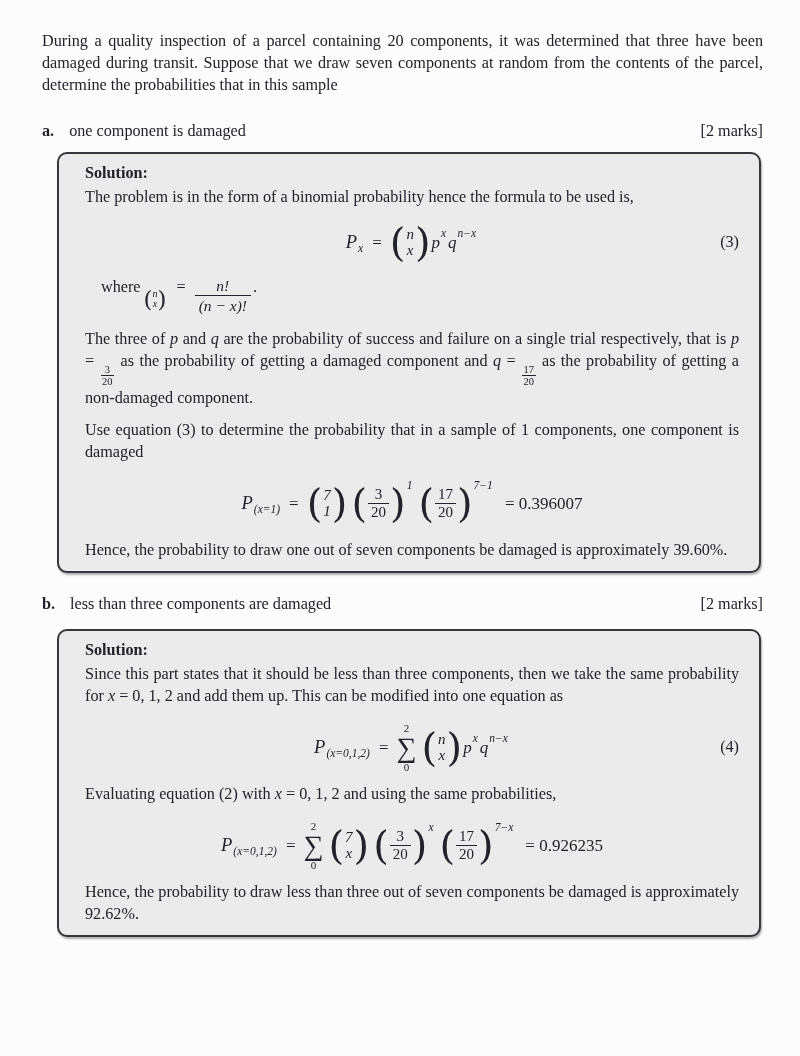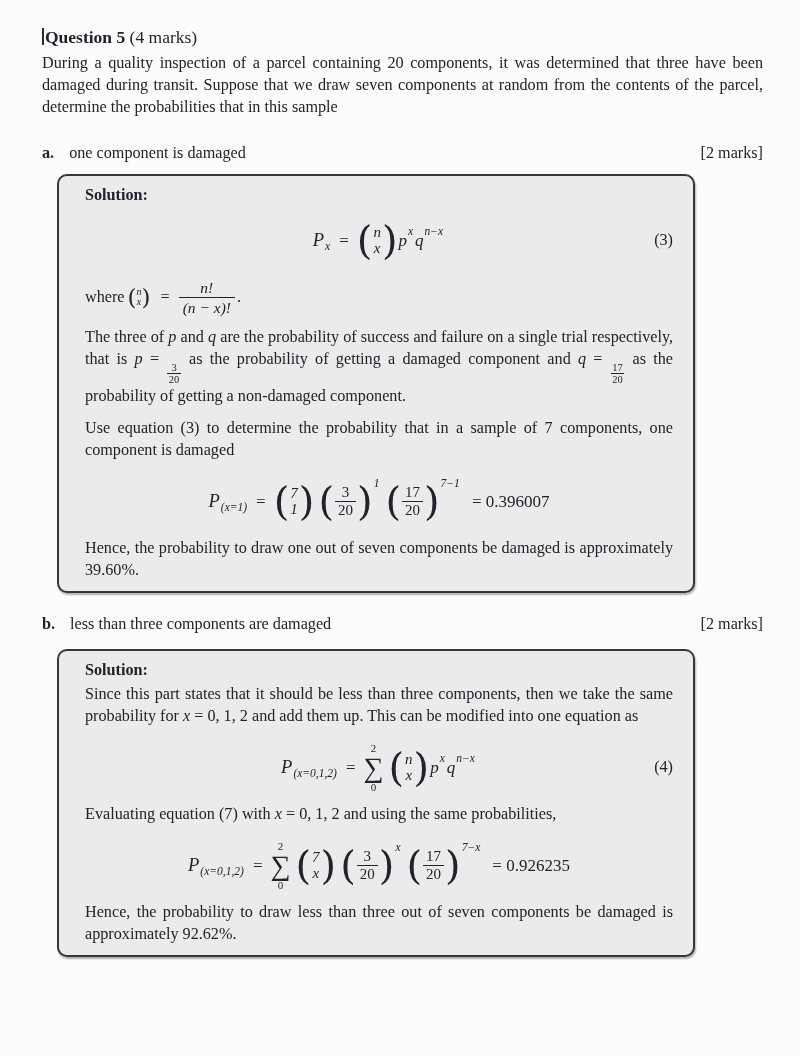--- a/index.html
+++ b/index.html
@@ -27,21 +27,21 @@
 
   
   .item { display: flex; align-items: baseline; line-height: 22px; }
   .item-a { margin: 24px 0 0; }
   .item-b { margin: 20px 0 0; }
   .item-label { font-weight: bold; margin-right: 15px; }
   .item-marks { margin-left: auto; font-weight: normal; }
 
   
   .solution-box {
-    margin: 10px 0 0 15px; width: 638px; box-sizing: border-box;
+    margin: 10px 0 0 15px; width: 704px; box-sizing: border-box;
     background: #ebebeb;
     border: 2px solid #36363c; border-radius: 10px;
     box-shadow: 1px 2px 2px rgba(0,0,0,0.30);
     padding: 8px 20px 10px 26px;
     line-height: 22px;
   }
   .box-b { margin-top: 14px; }
   .sol-heading { font-weight: bold; }
   .box-para { margin: 2px 0 0; text-align: justify; }
   .mt { margin-top: 6px; }
@@ -70,50 +70,48 @@
   .frac { display: inline-flex; flex-direction: column; align-items: center; font-size: 15px; line-height: 17px; padding: 0 1px; }
   .frac .den { border-top: 1.2px solid currentColor; padding: 0 3px; }
   .gsup { font-size: 11.5px; font-style: italic; position: relative; top: -17px; margin-left: 1px; }
 
   
   .sum { display: inline-flex; flex-direction: column; align-items: center; margin: 0 4px 0 1px; }
   .sum .lim { font-size: 11px; line-height: 12px; }
   .sum .sigma { font-size: 28px; line-height: 27px; }
 
   
-  .where-line { display: flex; align-items: center; margin: 8px 0 2px; min-height: 46px; }
+  .where-line { display: flex; margin: 8px 16px 2px; min-height: 46px; }
   .sbinom { display: inline-flex; align-items: center; margin: 0 3px; }
   .sbinom .sparen { font-family: "DejaVu Serif", serif; font-size: 23px; line-height: 23px; }
   .sbinom .scol { display: inline-flex; flex-direction: column; align-items: center; font-size: 10px; line-height: 10.5px; font-style: italic; }
   .dfrac { display: inline-flex; flex-direction: column; align-items: center; font-size: 15.5px; line-height: 19px; margin: 0 2px; font-style: italic; }
   .dfrac .den { border-top: 1.2px solid currentColor; padding: 0 4px; }
 
   
   .ifrac { display: inline-flex; flex-direction: column; align-items: center; font-size: 10.5px; line-height: 11px; vertical-align: -7px; margin: 0 1px; }
   .ifrac .den { border-top: 1px solid currentColor; padding: 0 1.5px; }
 </style>
 </head>
 <body>
 
 <div class="page">
 
-  <div class="title-row">
-    <span class="cursor"></span><span class="title-bold">Question 5</span><span> (4 marks)</span>
-  </div>
 
   <p class="intro">During a quality inspection of a parcel containing 20 components, it was determined that three have been damaged during transit. Suppose that we draw seven components at random from the contents of the parcel, determine the probabilities that in this sample</p>
 
   <div class="item item-a">
     <span class="item-label">a.</span>
     <span class="item-text">one component is damaged</span>
     <span class="item-marks">[2 marks]</span>
   </div>
 
   <section class="solution-box box-a">
     <div class="sol-heading">Solution:</div>
+    <p class="box-para">The problem is in the form of a binomial probability hence the formula to be used is,</p>
 
     <div class="eq eq-disp">
       <span class="lhs">P</span>
         <span class="msub">x</span>
       <span class="rel">=</span>
       <span class="binom">
         <span class="bparen">(</span>
         <span class="col">
             <span>n</span>
             <span>x</span>
@@ -148,21 +146,21 @@
     <p class="box-para mt">
       <span>The three of </span><span class="mi">p</span><span> and </span><span class="mi">q</span><span> are the probability of success and failure on a single trial respectively, that is </span><span class="mi">p</span><span> = </span><span class="ifrac">
           <span>3</span>
           <span class="den">20</span>
         </span><span> as the probability of getting a damaged component and </span><span class="mi">q</span><span> = </span><span class="ifrac">
           <span>17</span>
           <span class="den">20</span>
         </span><span> as the probability of getting a non-damaged component.</span>
     </p>
 
-    <p class="box-para mt-lg">Use equation (3) to determine the probability that in a sample of 7 components, one component is damaged</p>
+    <p class="box-para mt-lg">Use equation (3) to determine the probability that in a sample of 1 components, one component is damaged</p>
 
     <div class="eq eq-tall">
       <span class="lhs">P</span>
         <span class="msub">(x=1)</span>
       <span class="rel">=</span>
       <span class="binom">
         <span class="bparen">(</span>
         <span class="col">
             <span>7</span>
             <span>1</span>
@@ -224,21 +222,21 @@
         <span class="bparen">)</span>
       </span>
       <span class="mi">p</span>
         <span class="msup">x</span>
       <span class="mi">q</span>
         <span class="msup">n−x</span>
       <span class="eqnum">(4)</span>
     </div>
 
     <p class="box-para">
-      <span>Evaluating equation (7) with </span><span class="mi">x</span><span> = 0, 1, 2 and using the same probabilities,</span>
+      <span>Evaluating equation (2) with </span><span class="mi">x</span><span> = 0, 1, 2 and using the same probabilities,</span>
     </p>
 
     <div class="eq eq-tall">
       <span class="lhs">P</span>
         <span class="msub">(x=0,1,2)</span>
       <span class="rel">=</span>
       <span class="sum">
         <span class="lim">2</span>
         <span class="sigma">∑</span>
         <span class="lim">0</span>

